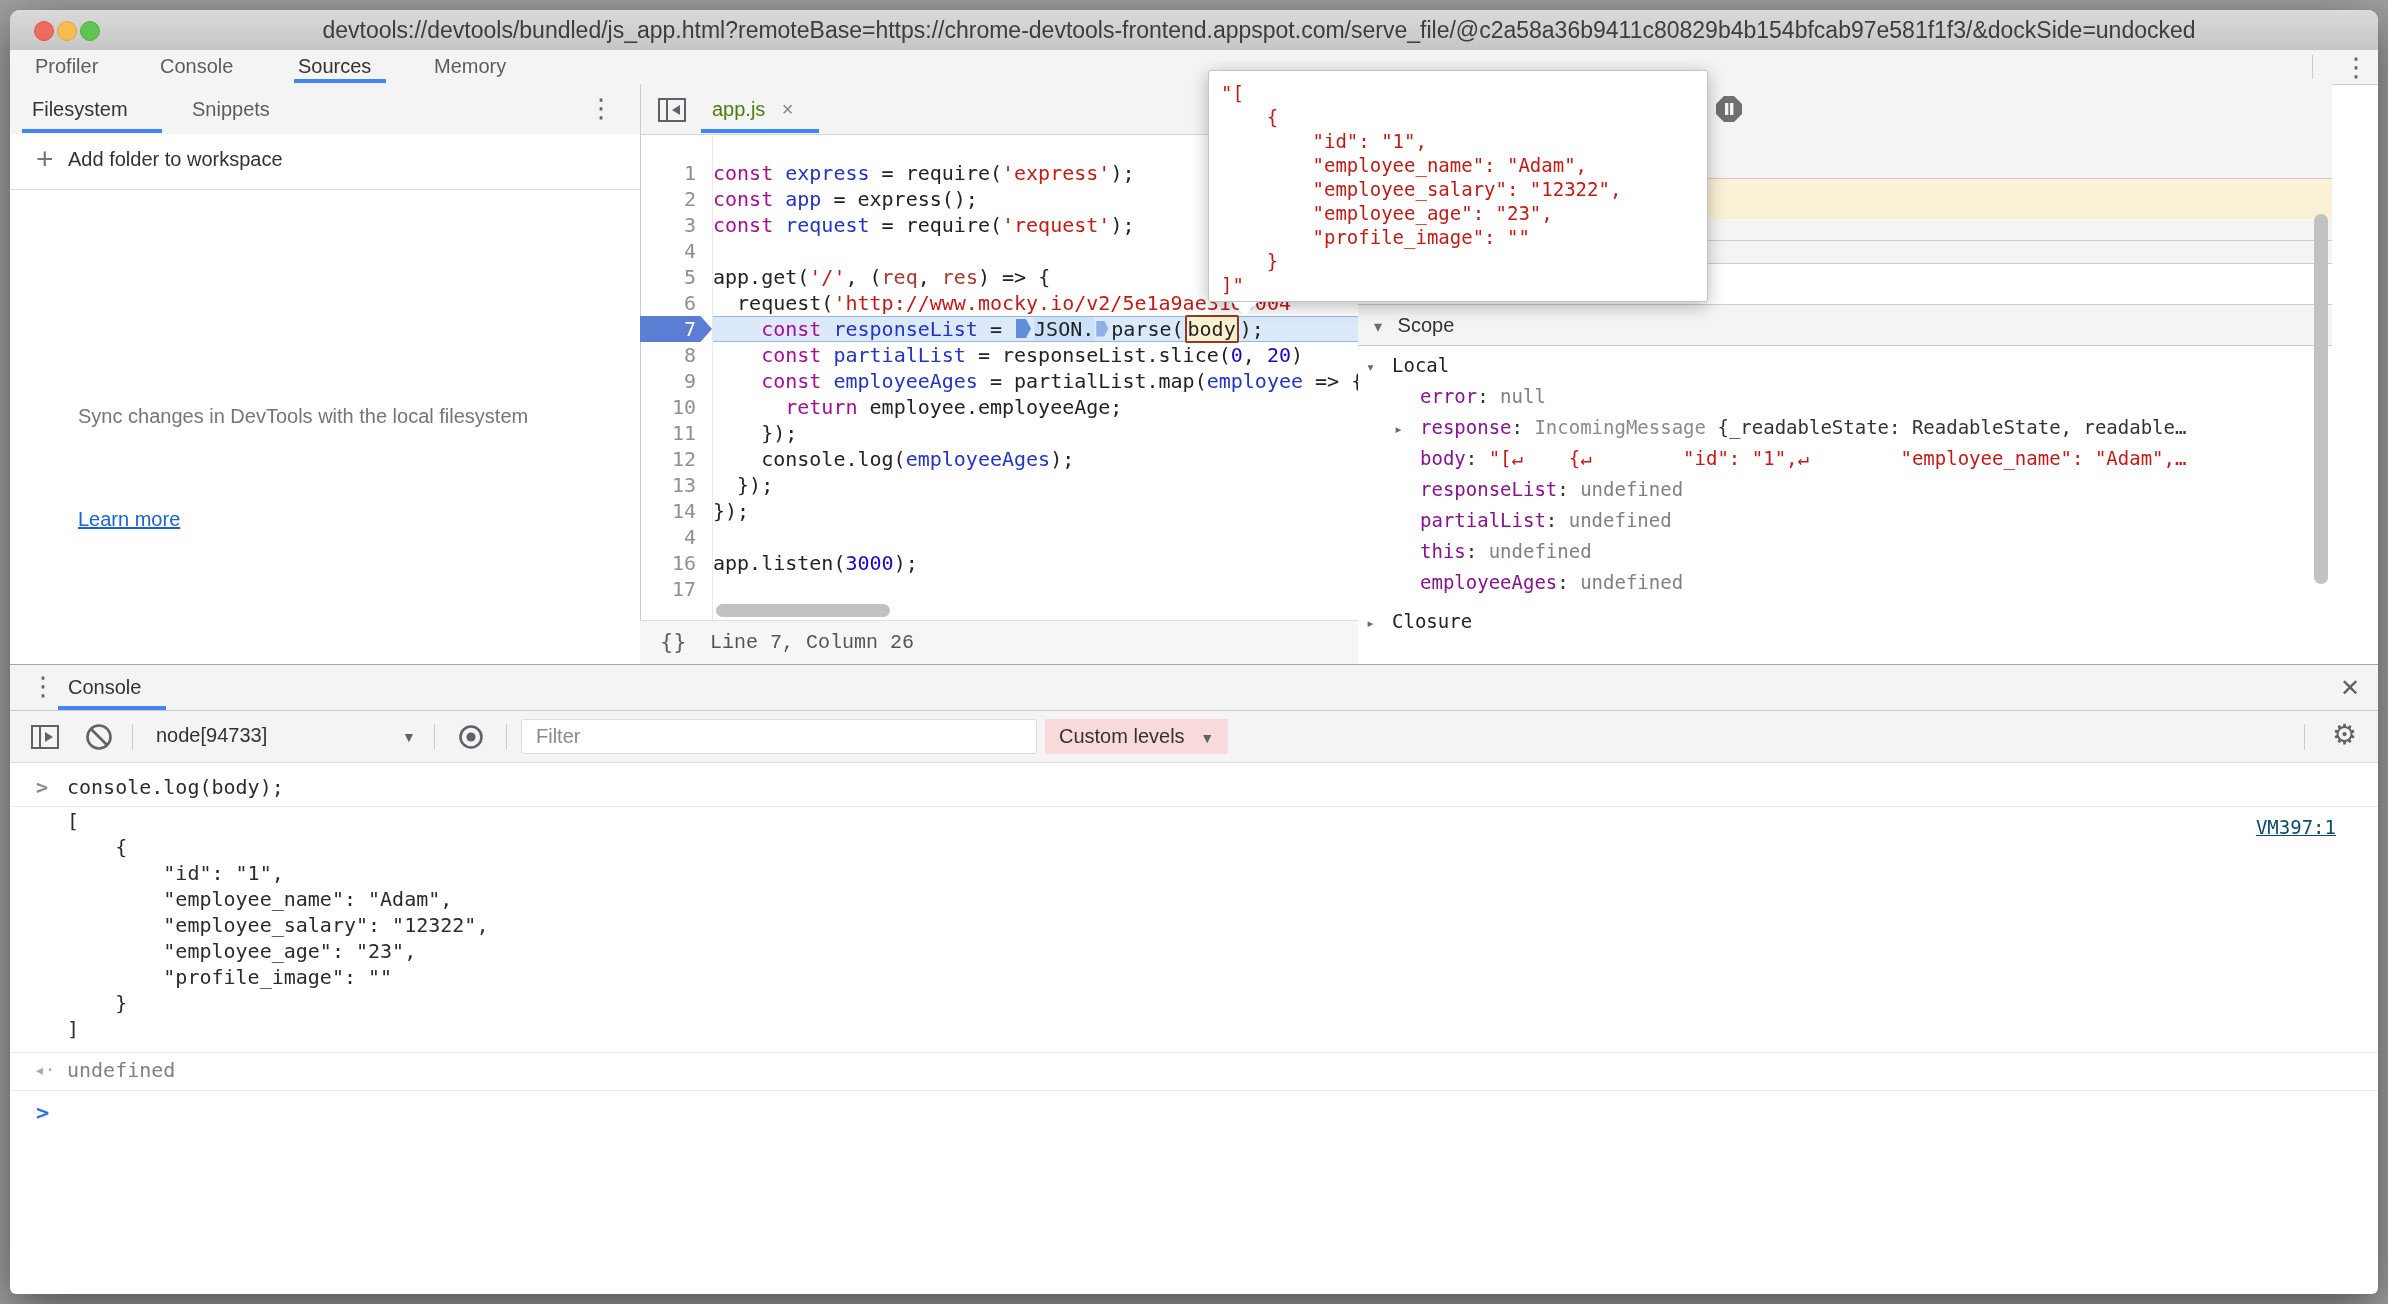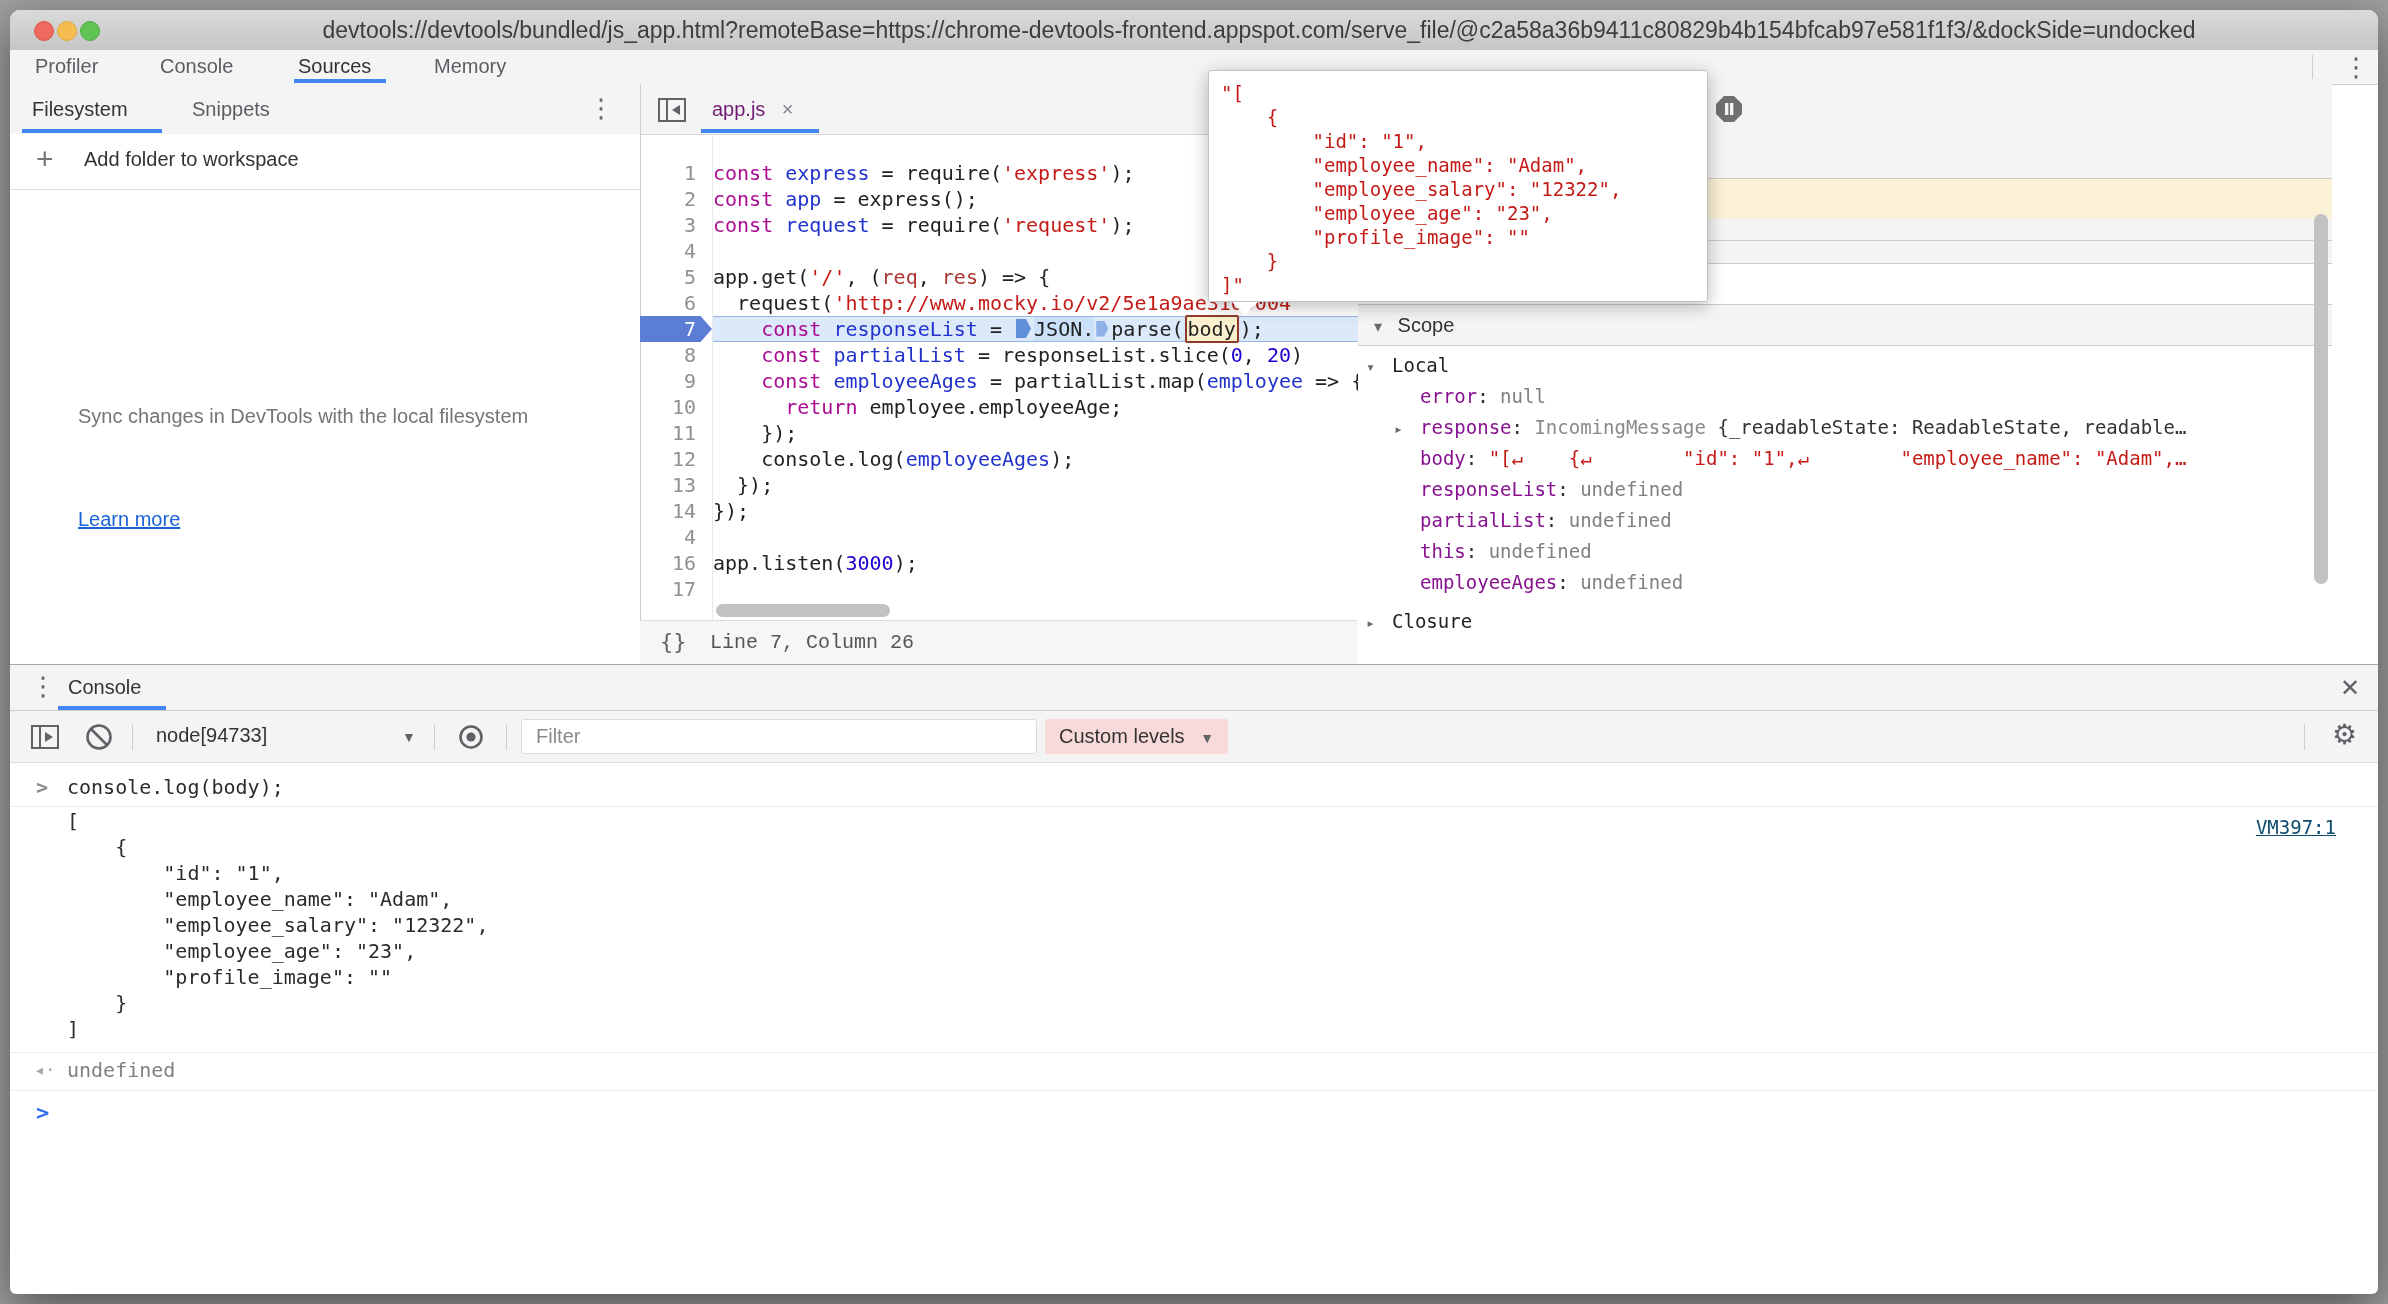--- a/index.html
+++ b/index.html
@@ -30,21 +30,21 @@
   .ptab.sel{color:#333;}
   .v-divider{width:1px;background:#ccc;top:74px;height:580px;}
   
   .addfolder{left:0;top:124px;width:630px;height:55px;border-bottom:1px solid #ddd;background:#fff;}
   .plus{font-size:30px;color:#757575;font-weight:400;}
   .addfolder-label{font-size:20px;color:#333;}
   .sync-text{left:68px;top:388px;width:480px;font-size:20px;color:#757575;line-height:36px;}
   .learn-more{left:68px;top:498px;font-size:20px;color:#1a63d6;text-decoration:underline;}
   
   .ed-collapse-icon,.cs-expand-icon{top:13px;}
-  .edtab-label{font-size:20px;color:#701a75;}
+  .edtab-label{font-size:20px;color:#4d7c0f;}
   .tab-close{font-size:20px;color:#80868b;}
   .gutter{left:630px;top:150px;width:72px;}
   .gutter-row{height:26px;line-height:26px;text-align:right;padding-right:16px;font-size:20px;
               color:#909090;font-family:"DejaVu Sans Mono",monospace;}
   .g-active{background:#5b7dd4;color:#fff;clip-path:polygon(0 0,84% 0,100% 50%,84% 100%,0 100%);}
   .gutter-sep{left:702px;top:124px;width:1px;height:486px;background:#e8e8e8;}
   .code{left:703px;top:150px;width:663px;overflow:hidden;font-family:"DejaVu Sans Mono",monospace;
         font-size:20px;}
   .code-row{height:26px;line-height:26px;white-space:pre;}
   .code-row.active{background:#dbe9fb;box-shadow:inset 0 1px 0 #96b6e6,inset 0 -1px 0 #96b6e6;}
@@ -132,21 +132,21 @@
   </div>
 
   <div class="abs panel-tabbar" style="left:0;top:74px;width:630px;">
     <div class="abs ptab sel" style="left:22px;">Filesystem</div>
     <div class="abs ptab" style="left:182px;">Snippets</div>
     <div class="abs blue-underline" style="left:12px;top:45px;width:140px;"></div>
     <div class="abs kebab" style="left:578px;top:11px;">⋮</div>
   </div>
   <div class="abs addfolder">
     <span class="abs plus" style="left:26px;top:8px;">+</span>
-    <span class="abs addfolder-label" style="left:58px;top:14px;margin-left:16px;">Add folder to workspace</span>
+    <span class="abs addfolder-label" style="left:58px;top:14px;">Add folder to workspace</span>
   </div>
   <div class="abs sync-text">Sync changes in DevTools with the local filesystem</div>
   <a class="abs learn-more">Learn more</a>
 
   <div class="abs v-divider" style="left:630px;"></div>
   <div class="abs v-divider" style="left:1393px;"></div>
 
   <div class="abs panel-tabbar" style="left:631px;top:74px;width:762px;">
     <svg class="abs ed-collapse-icon" style="left:16px;" width="30" height="26">
       <rect x="2" y="2" width="26" height="22" fill="none" stroke="#5f6368" stroke-width="2"></rect>

